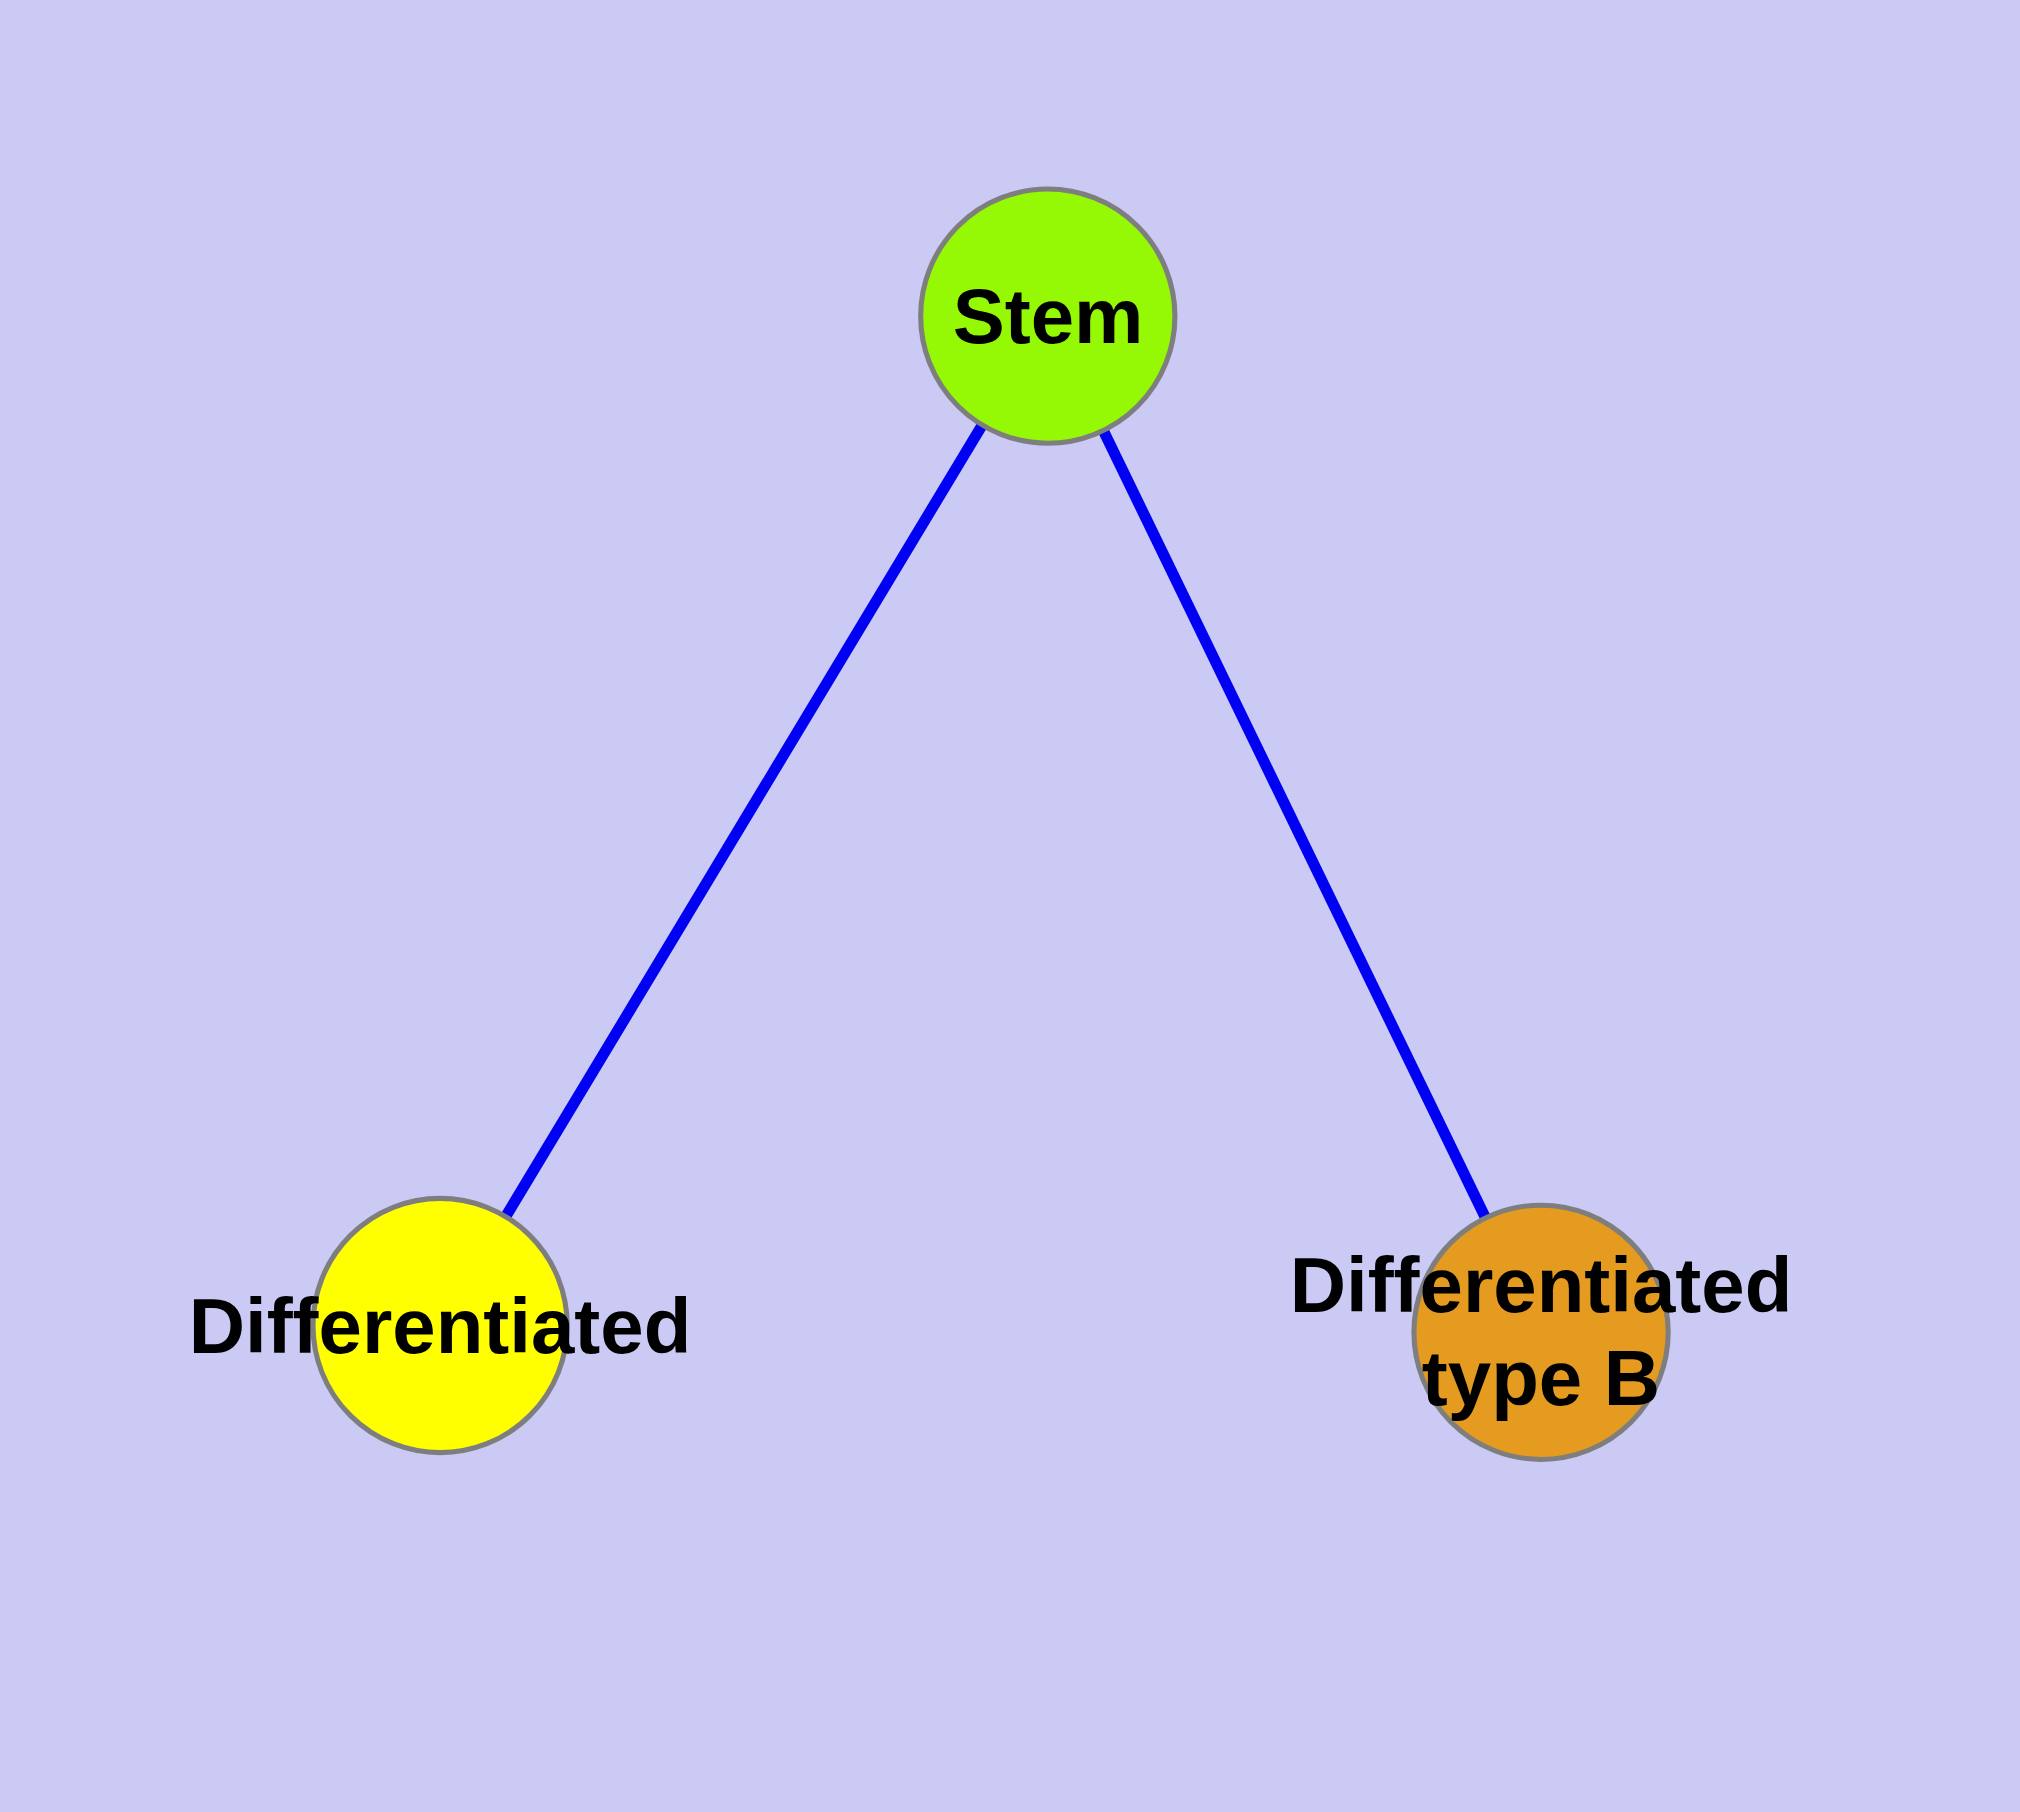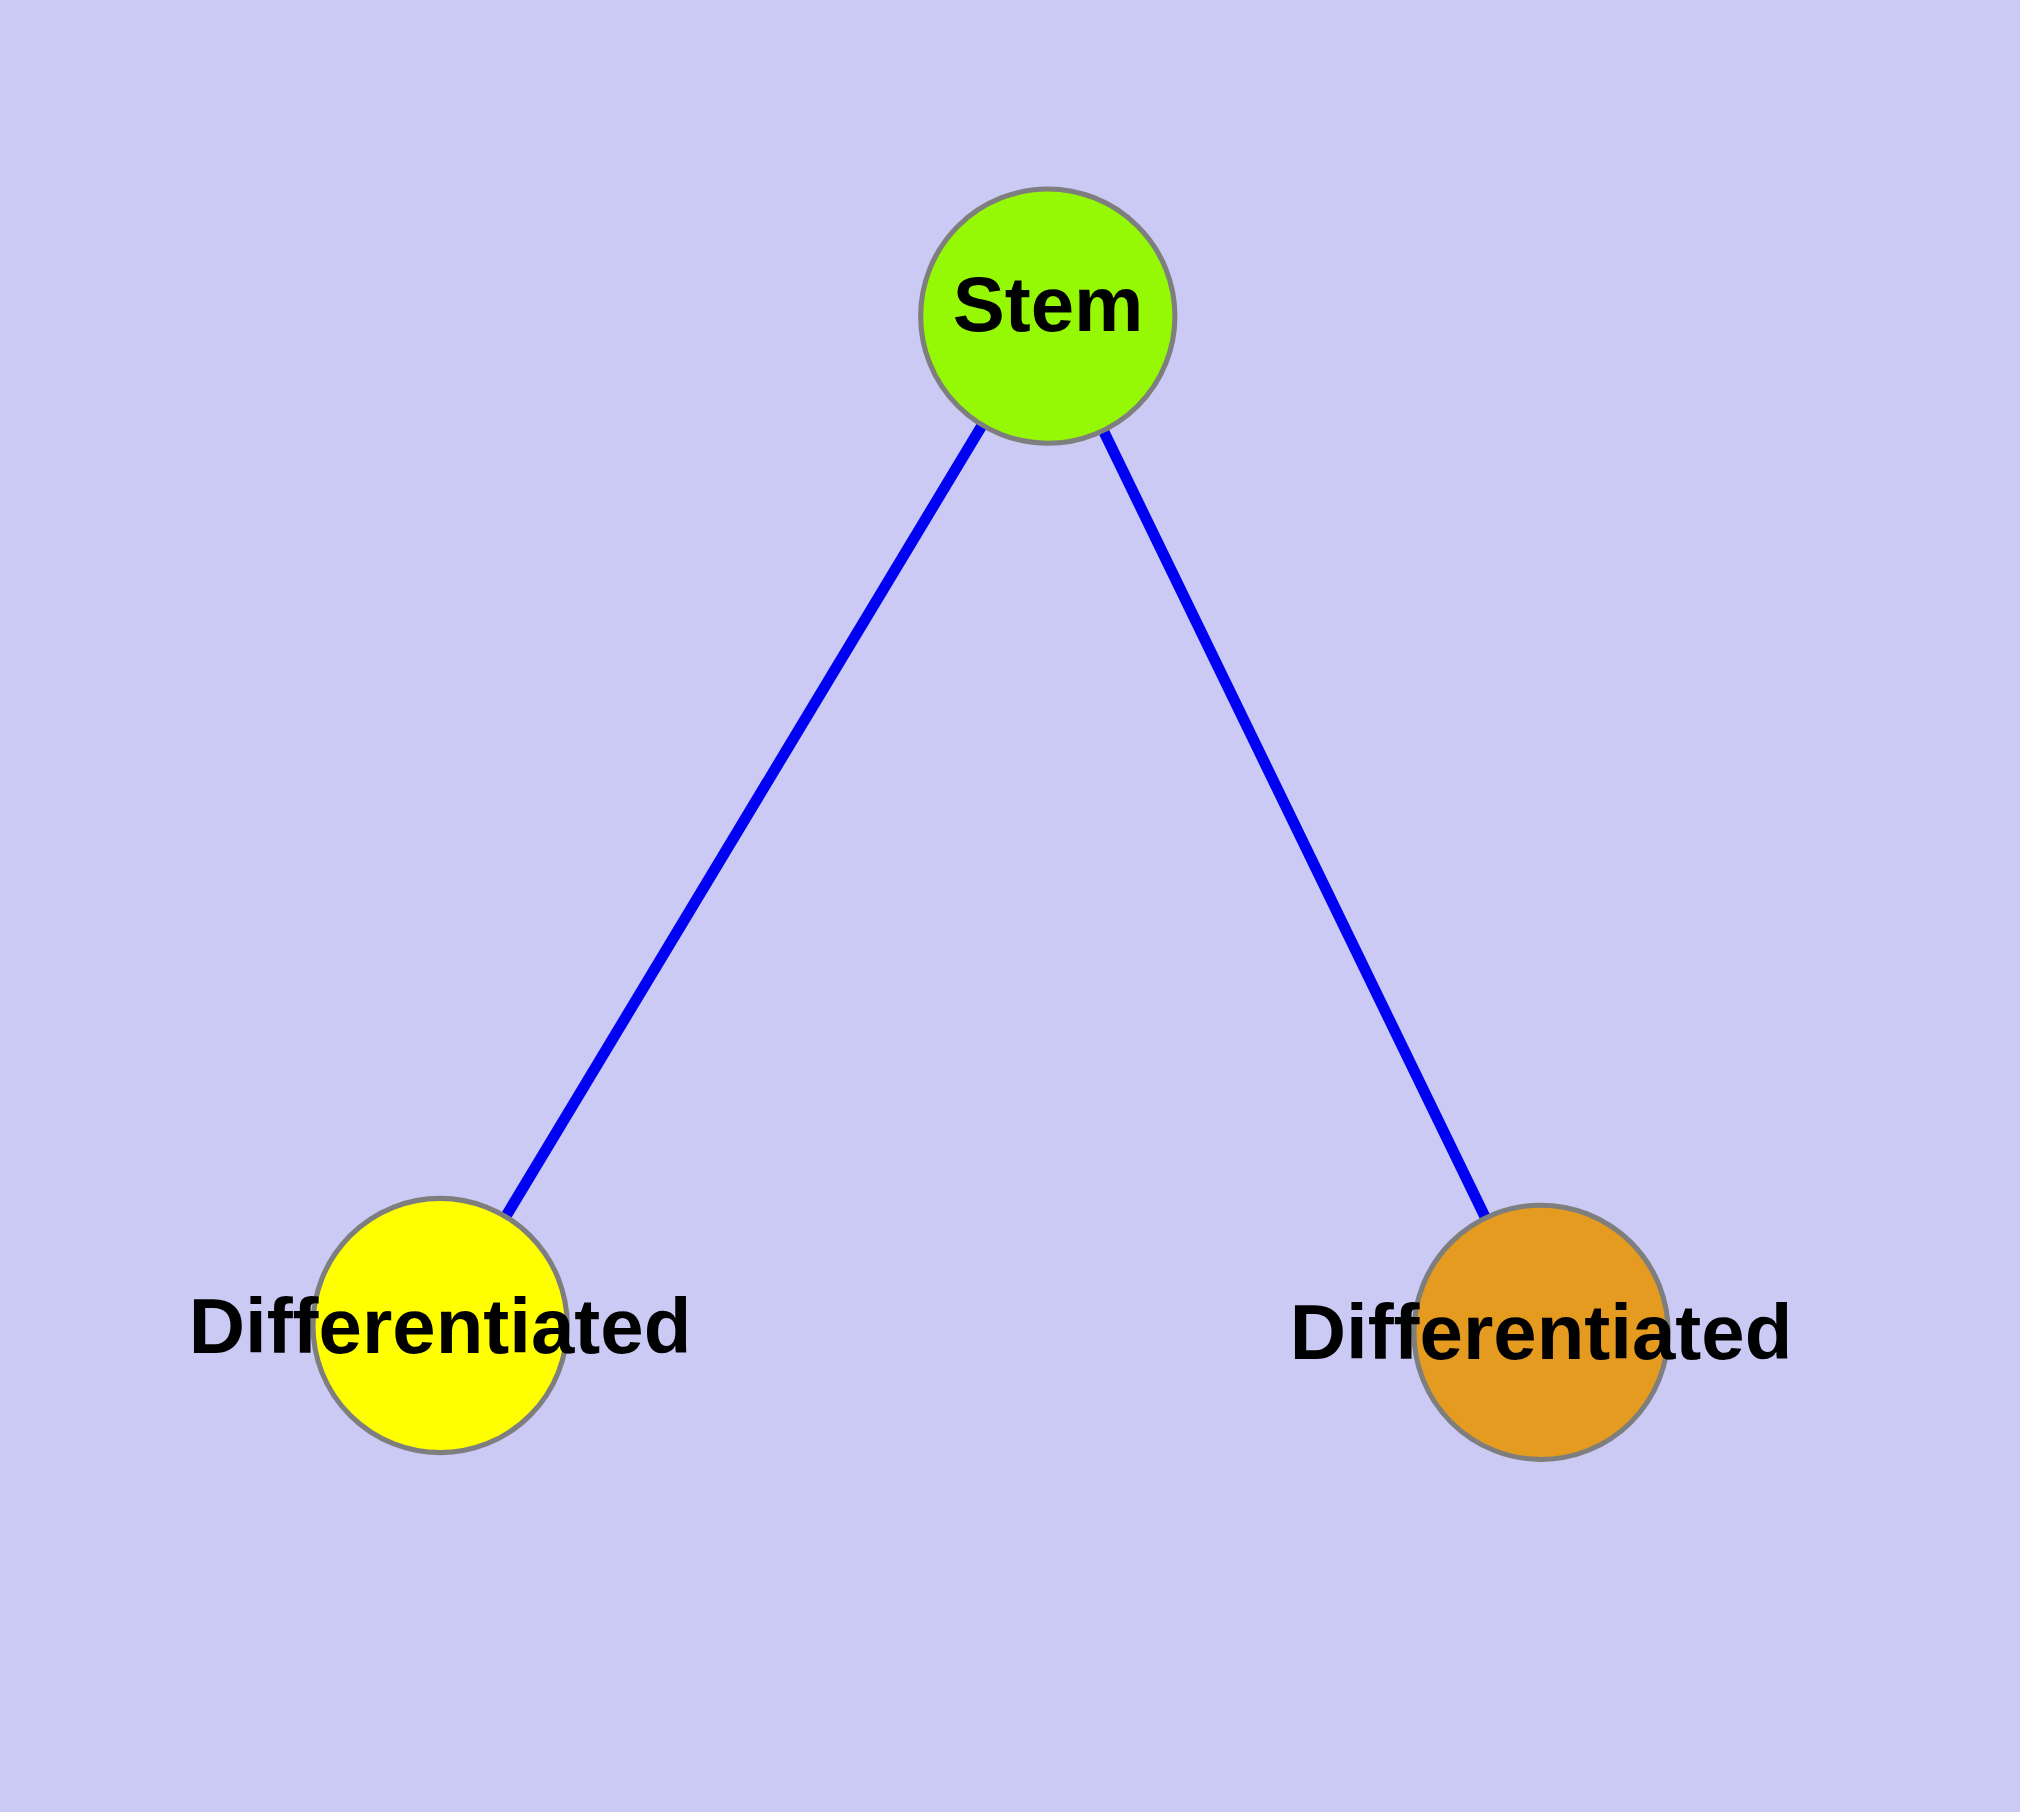--- a/index.html
+++ b/index.html
@@ -35,25 +35,26 @@
 
 <div class="canvas" style="background: rgb(202, 202, 245);">
   <svg id="graph-svg" width="2021" height="1812" viewBox="0 0 2384 2138">
       <line x1="1236" y1="373" x2="519" y2="1564" stroke="#0000F2" stroke-width="13"></line>
       <line x1="1236" y1="373" x2="1818" y2="1572" stroke="#0000F2" stroke-width="13"></line>
       <circle cx="1236" cy="373" r="150" fill="#95F805" stroke="#7E7E7E" stroke-width="6"></circle>
       <circle cx="519" cy="1564" r="150" fill="#FFFF00" stroke="#7E7E7E" stroke-width="6"></circle>
       <circle cx="1818" cy="1572" r="150" fill="#E49B20" stroke="#7E7E7E" stroke-width="6"></circle>
     </svg>
 
-  <div class="node-label" id="label-0" style="left: 1048px; top: 304px;">
+  <div class="node-label" id="label-0" style="left: 1048px; top: 316px;">
     <div class="label-line">Stem</div>
   </div>
 
   <div class="node-label" id="label-1" style="left: 440px; top: 1326px;">
     <div class="label-line">Differentiated</div>
   </div>
 
   <div class="node-label" id="label-2" style="left: 1541px; top: 1332px;">
     <div class="label-line">Differentiated</div>
+    <div class="label-line">type B</div>
   </div>
 </div>
 
 
 </body></html>

